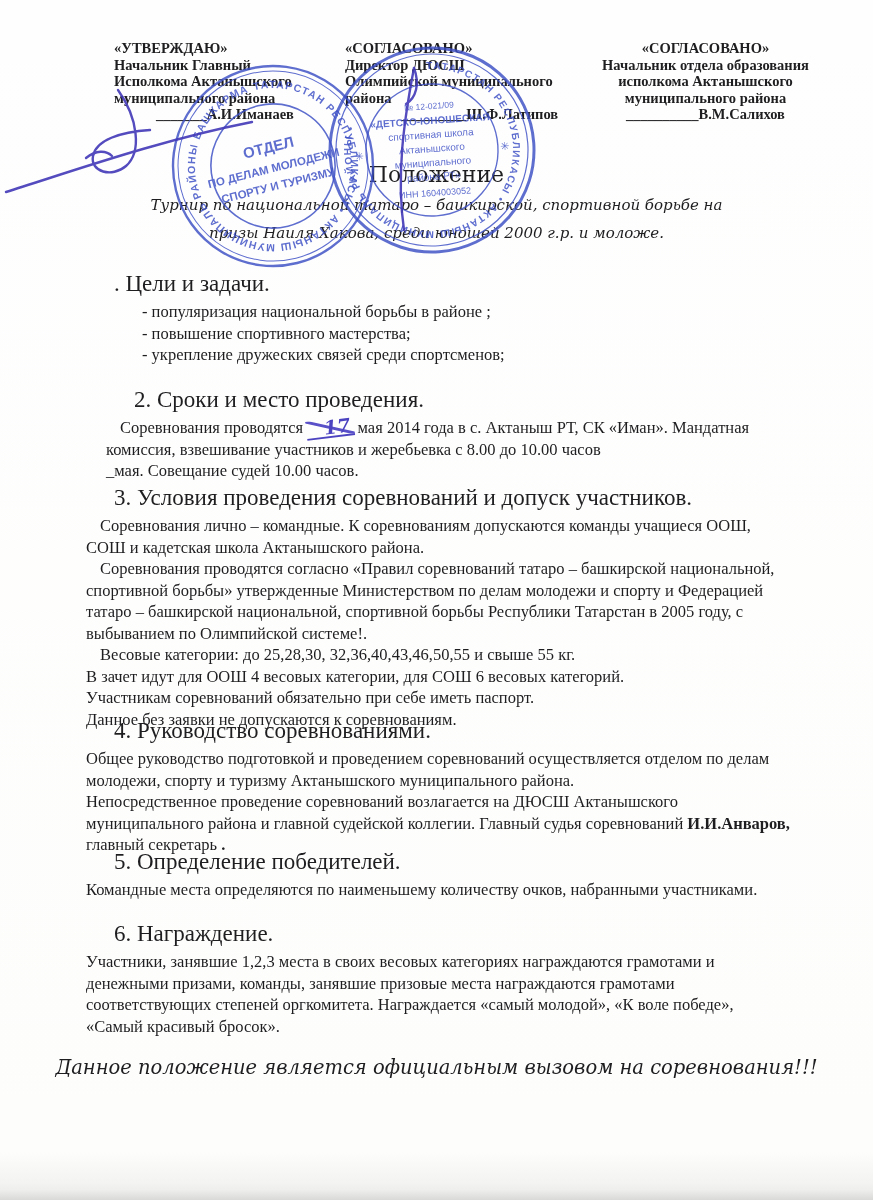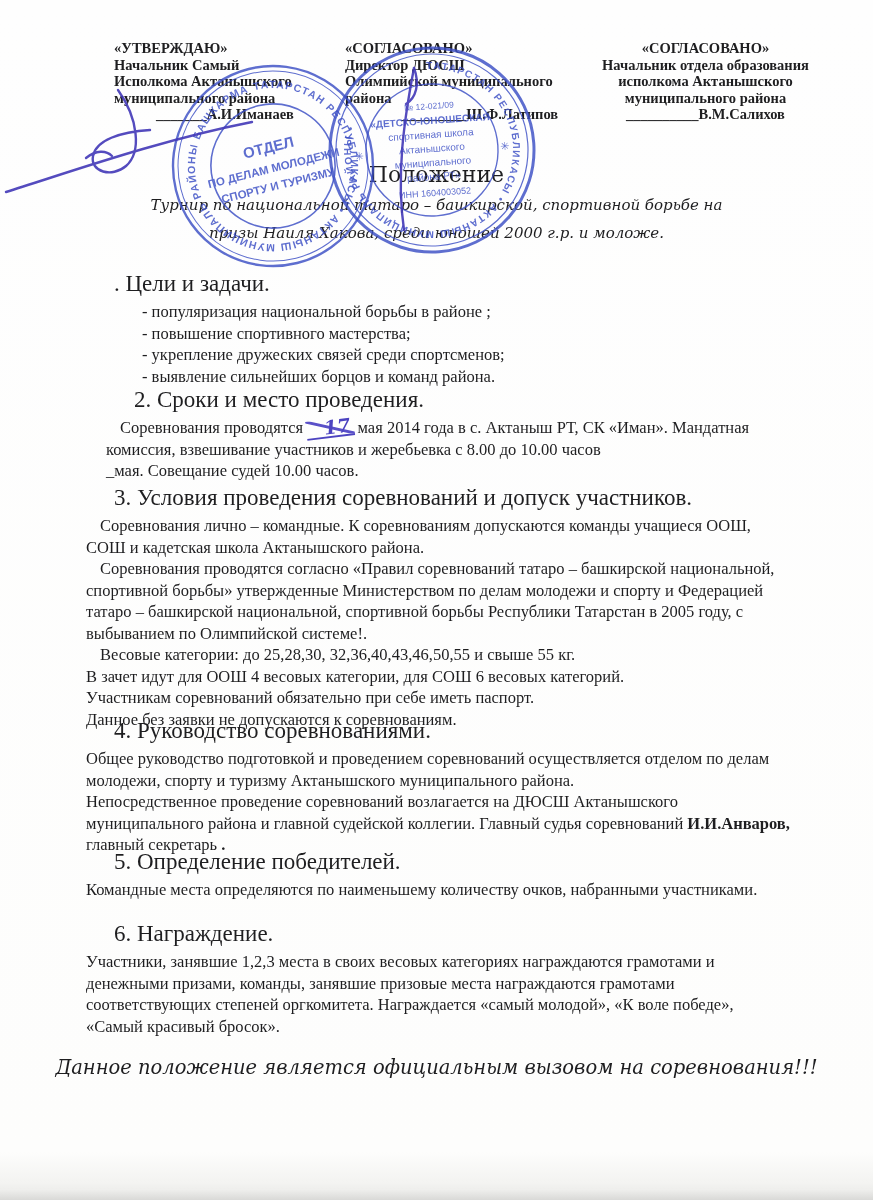--- a/index.html
+++ b/index.html
@@ -56,21 +56,21 @@
   .scan-edge{position:absolute;left:0;right:0;bottom:0;height:11px;
     background:linear-gradient(180deg,#f0f0ee,#d9d9d7);}
 </style>
 </head>
 <body>
 
 <div class="page">
 
   <div class="hcol hcol1">
     <div>«УТВЕРЖДАЮ»</div>
-    <div>Начальник Самый</div>
+    <div>Начальник Главный</div>
     <div>Исполкома Актанышского</div>
     <div>муниципального района</div>
     <div class="sig-line">_______А.И.Иманаев</div>
   </div>
 
   <div class="hcol hcol2">
     <div>«СОГЛАСОВАНО»</div>
     <div>Директор ДЮСШ</div>
     <div>Олимпийской муниципального</div>
     <div>района</div>
@@ -88,21 +88,20 @@
   <div class="title">Положение</div>
   <div class="subtitle subtitle1">Турнир по национальной татаро – башкирской, спортивной борьбе на</div>
   <div class="subtitle subtitle2">призы Наиля Хакова, среди юношей 2000 г.р. и моложе.</div>
 
   <div class="sec s1">
     <h2>. Цели и задачи.</h2>
     <div class="bullets">
       <div>- популяризация национальной борьбы в районе ;</div>
       <div>- повышение спортивного мастерства;</div>
       <div>- укрепление дружеских связей среди спортсменов;</div>
-      <div>- выявление сильнейших борцов и команд района.</div>
     </div>
   </div>
 
   <div class="sec s2">
     <h2>2. Сроки и место проведения.</h2>
     <p class="ind"><span>Соревнования проводятся</span><span class="hand">17</span><span>мая 2014 года в с. Актаныш РТ, СК «Иман». Мандатная комиссия,  взвешивание участников  и жеребьевка с 8.00 до 10.00 часов</span></p>
     <p>_мая. Совещание судей 10.00 часов.</p>
   </div>
 
   <div class="sec s3">

